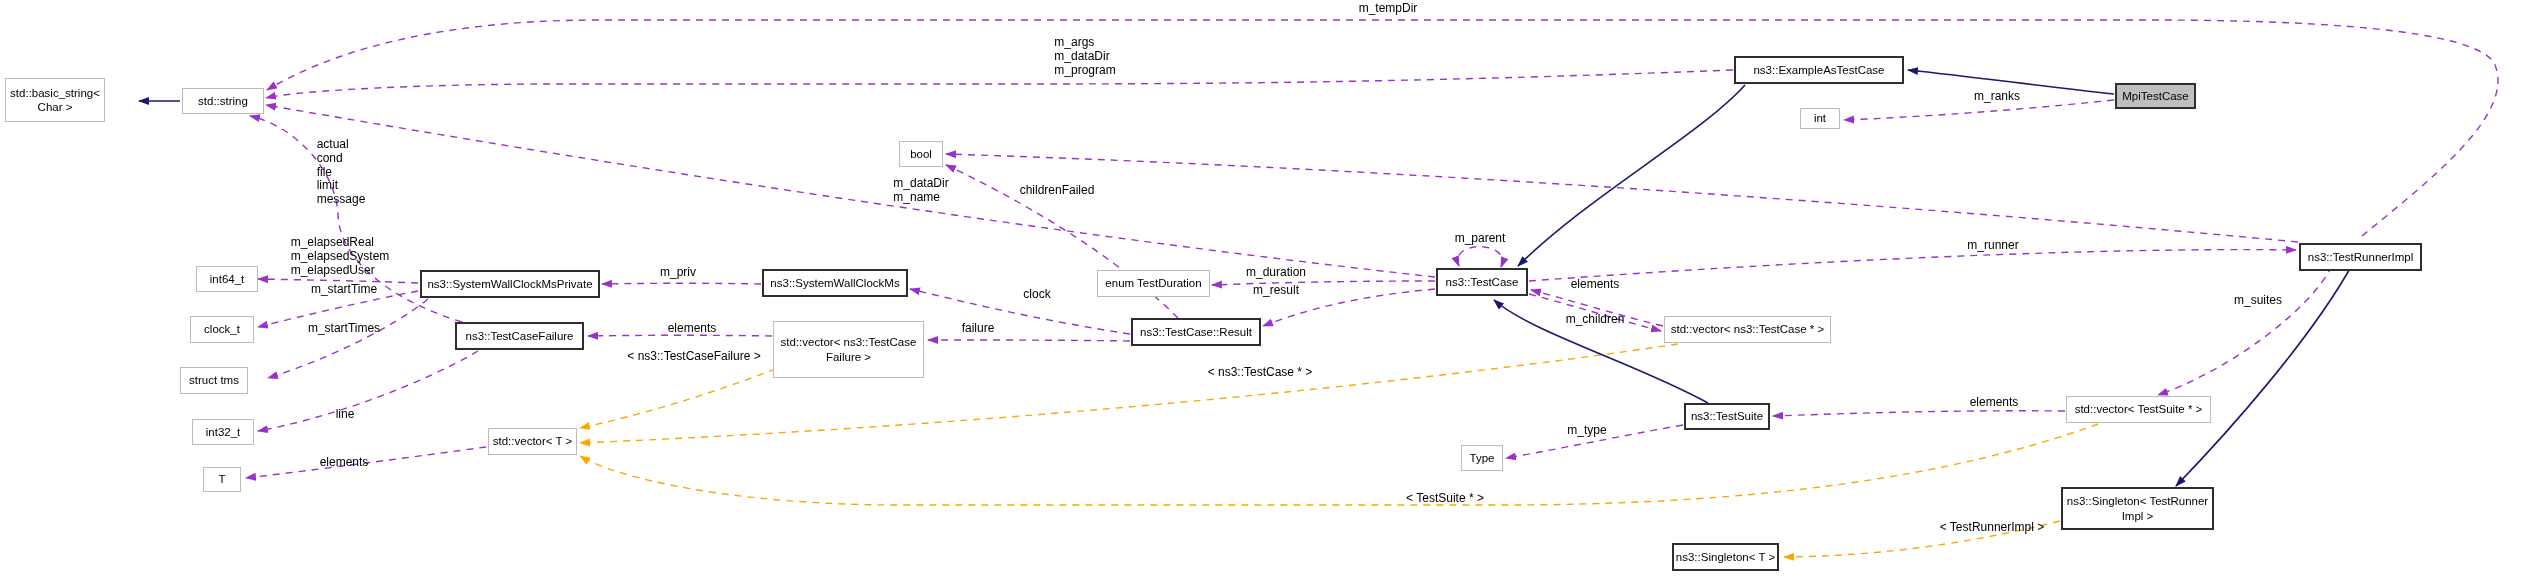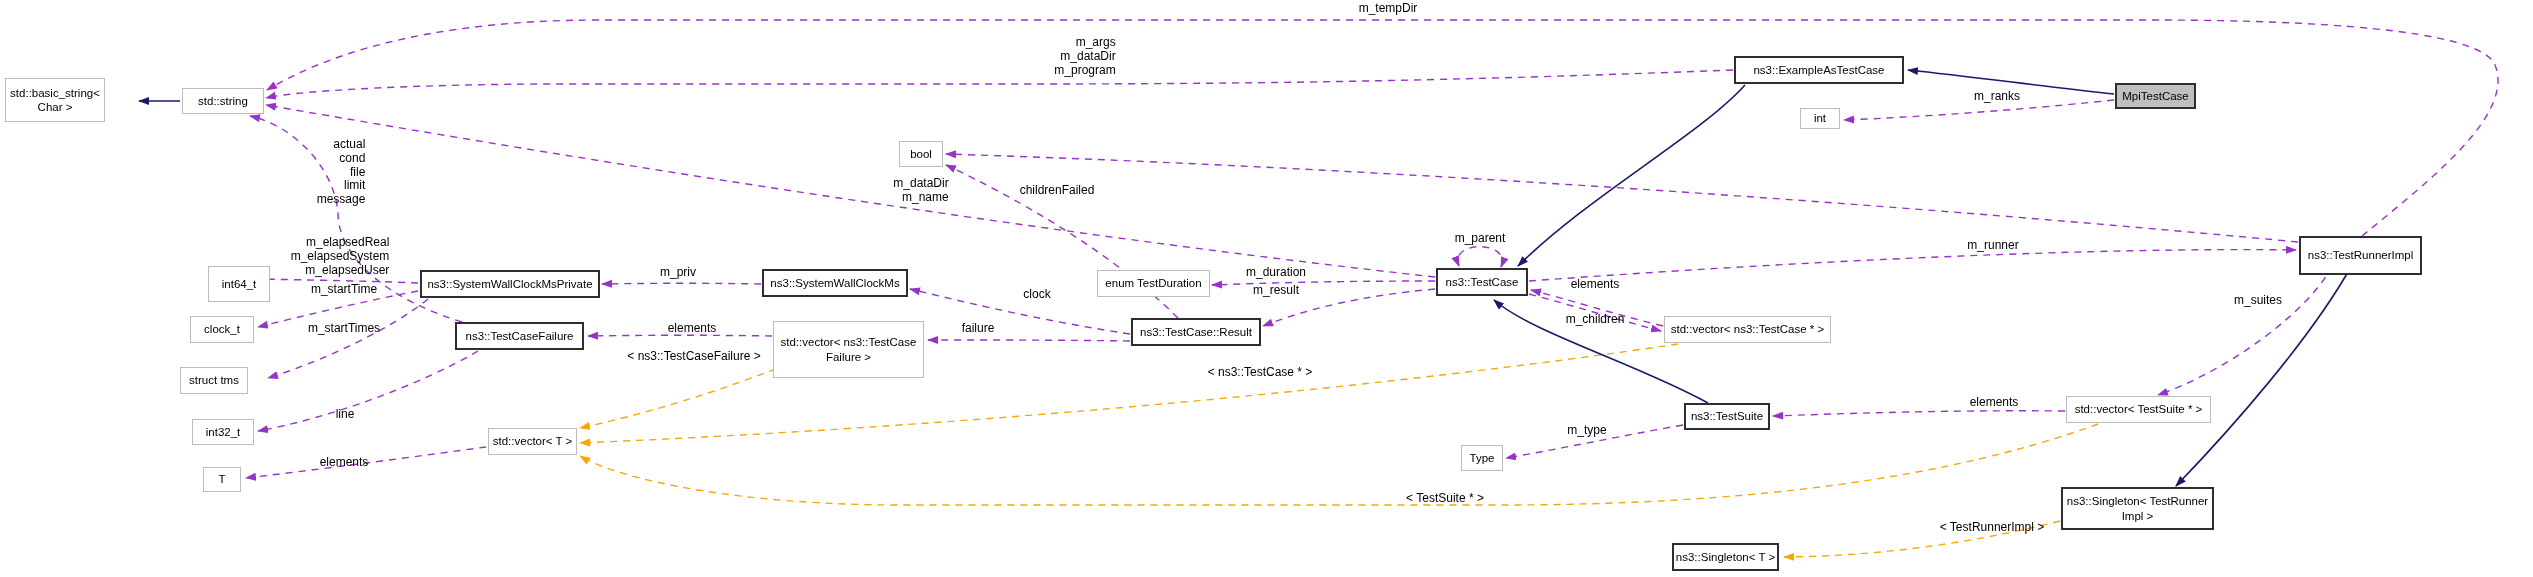--- a/index.html
+++ b/index.html
@@ -6,21 +6,21 @@
   #canvas { position:relative; width:2533px; height:577px; background:#ffffff; overflow:hidden;
             font-family:"Liberation Sans", sans-serif; }
   #edges { position:absolute; left:0; top:0; width:2533px; height:577px; }
   .node { position:absolute; display:flex; align-items:center; justify-content:center;
           text-align:center; font:11.5px "Liberation Sans", sans-serif; color:#000;
           background:#fff; border:1px solid #bcbcbc; box-sizing:border-box;
           white-space:pre-line; line-height:1.25; z-index:2; }
   .node.ns3 { border:2px solid #2e2e2e; }
   .node.current { background:#bfbfbf; border:2px solid #2e2e2e; }
   .elabel { position:absolute; transform:translateX(-50%); font:12px "Liberation Sans", sans-serif;
-            color:#000; white-space:pre-line; text-align:right; line-height:1.15; z-index:3; }
+            color:#000; white-space:pre-line; text-align:left; line-height:1.15; z-index:3; }
 </style>
 </head>
 <body>
 
 <div id="canvas">
 
   <svg id="edges" xmlns="http://www.w3.org/2000/svg" width="2533" height="577" viewBox="0 0 2533 577">
     <defs>
       <marker id="ap" markerWidth="12" markerHeight="9" refX="10" refY="4" orient="auto" markerUnits="userSpaceOnUse">
         <path d="M0,0 L11,4 L0,8 z" fill="#9932cc"></path>
@@ -76,40 +76,40 @@
       <path marker-end="url(#an)" d="M 2114,94 C 2040,86 1975,77 1908,70"></path>
       <path marker-end="url(#an)" d="M 1745,85 C 1700,135 1590,195 1518,266"></path>
       <path marker-end="url(#an)" d="M 1708,403 C 1640,365 1530,332 1494,300"></path>
       <path marker-end="url(#an)" d="M 2352,265 C 2310,340 2230,430 2176,486"></path>
     </g>
   </svg>
 
   <div class="node" style="left:5px;top:78px;width:100px;height:44px">std::basic_string&lt;
 Char &gt;</div>
   <div class="node" style="left:182px;top:88px;width:82px;height:26px">std::string</div>
-  <div class="node" style="left:208px;top:266px;width:62px;height:36px">int64_t</div>
+  <div class="node" style="left:196px;top:266px;width:62px;height:26px">int64_t</div>
   <div class="node" style="left:190px;top:316px;width:64px;height:27px">clock_t</div>
   <div class="node" style="left:180px;top:367px;width:68px;height:27px">struct tms</div>
   <div class="node" style="left:192px;top:419px;width:62px;height:26px">int32_t</div>
   <div class="node" style="left:203px;top:467px;width:38px;height:25px">T</div>
   <div class="node ns3" style="left:420px;top:270px;width:180px;height:28px">ns3::SystemWallClockMsPrivate</div>
   <div class="node ns3" style="left:455px;top:322px;width:129px;height:28px">ns3::TestCaseFailure</div>
   <div class="node" style="left:488px;top:428px;width:89px;height:27px">std::vector&lt; T &gt;</div>
   <div class="node ns3" style="left:762px;top:269px;width:146px;height:28px">ns3::SystemWallClockMs</div>
   <div class="node" style="left:773px;top:321px;width:151px;height:57px">std::vector&lt; ns3::TestCase
 Failure &gt;</div>
   <div class="node" style="left:899px;top:141px;width:44px;height:26px">bool</div>
   <div class="node" style="left:1097px;top:270px;width:113px;height:27px">enum TestDuration</div>
   <div class="node ns3" style="left:1131px;top:318px;width:130px;height:28px">ns3::TestCase::Result</div>
   <div class="node ns3" style="left:1436px;top:268px;width:92px;height:28px">ns3::TestCase</div>
   <div class="node" style="left:1664px;top:316px;width:167px;height:27px">std::vector&lt; ns3::TestCase * &gt;</div>
   <div class="node ns3" style="left:1734px;top:56px;width:170px;height:28px">ns3::ExampleAsTestCase</div>
   <div class="node" style="left:1800px;top:108px;width:40px;height:21px">int</div>
   <div class="node current" style="left:2115px;top:83px;width:81px;height:26px">MpiTestCase</div>
-  <div class="node ns3" style="left:2299px;top:236px;width:123px;height:39px">ns3::TestRunnerImpl</div>
+  <div class="node ns3" style="left:2299px;top:243px;width:123px;height:28px">ns3::TestRunnerImpl</div>
   <div class="node ns3" style="left:1684px;top:403px;width:86px;height:27px">ns3::TestSuite</div>
   <div class="node" style="left:1461px;top:445px;width:42px;height:26px">Type</div>
   <div class="node" style="left:2066px;top:396px;width:145px;height:27px">std::vector&lt; TestSuite * &gt;</div>
   <div class="node ns3" style="left:2061px;top:487px;width:153px;height:43px">ns3::Singleton&lt; TestRunner
 Impl &gt;</div>
   <div class="node ns3" style="left:1672px;top:543px;width:107px;height:28px">ns3::Singleton&lt; T &gt;</div>
 
   <div class="elabel" style="left:1388px;top:2px">m_tempDir</div>
   <div class="elabel" style="left:1085px;top:36px">m_args
 m_dataDir

